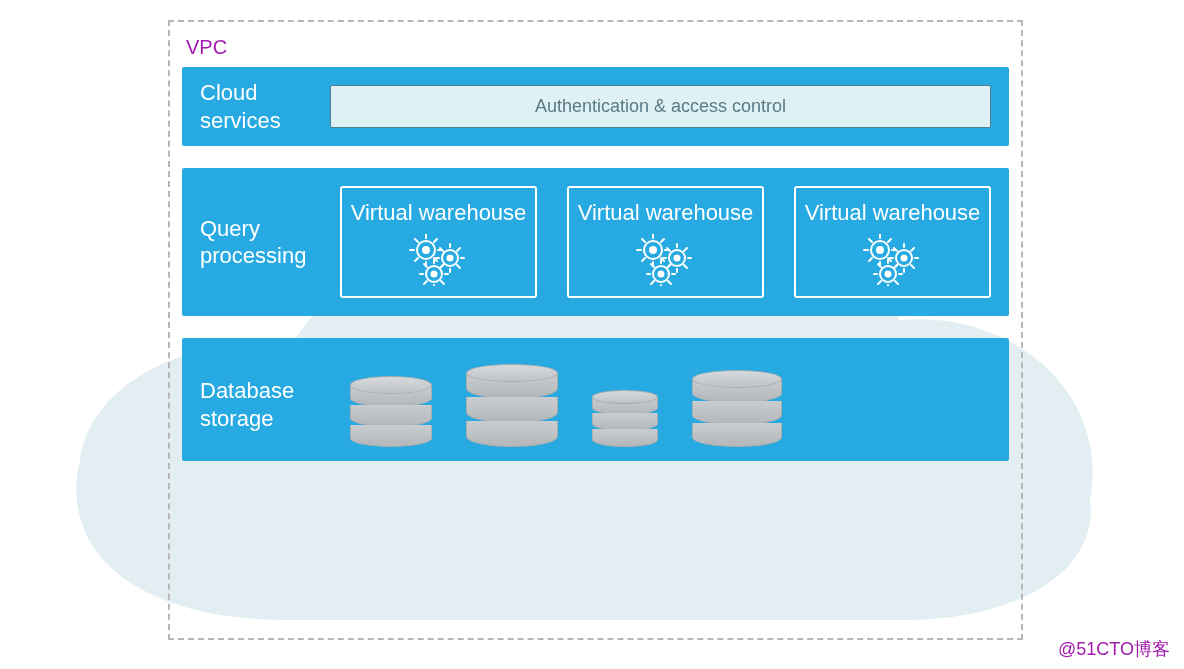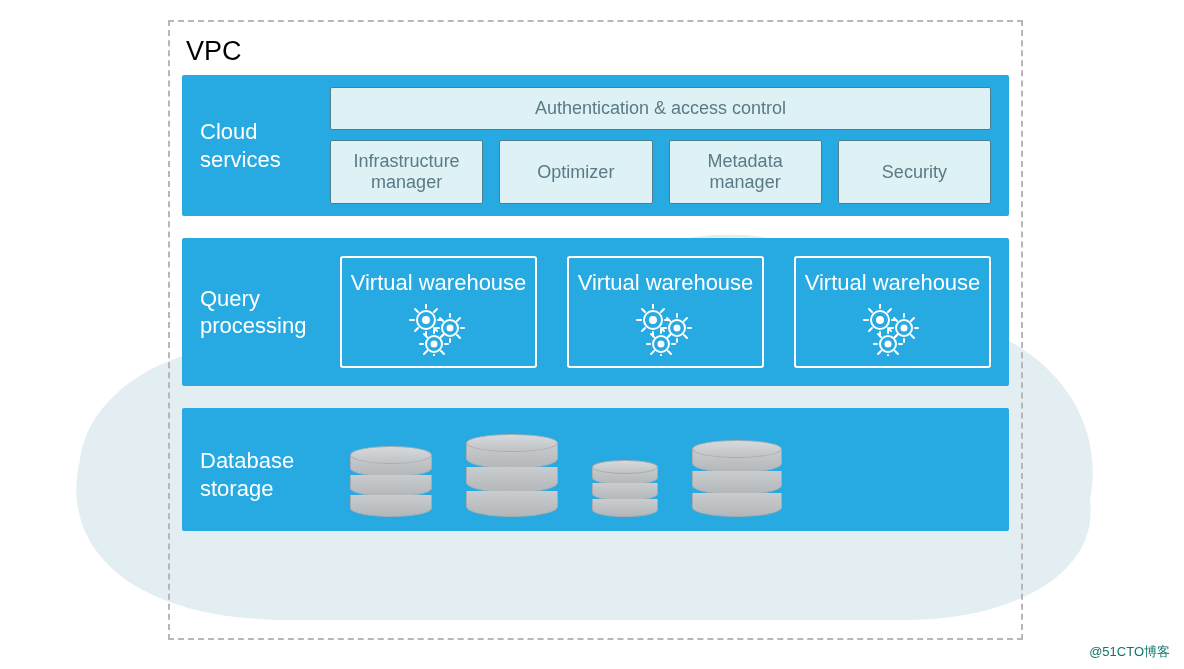--- a/index.html
+++ b/index.html
@@ -24,22 +24,22 @@
     position: absolute;
     left: 168px;
     top: 20px;
     width: 855px;
     height: 620px;
     border: 2px dashed #b7b7b7;
     padding: 10px 12px 12px 12px;
     z-index: 2;
   }
   .vpc-label {
-    font-size: 27px;
-    color: #000000;
+    font-size: 20px;
+    color: #a21caf;
     padding: 4px 4px 8px 4px;
   }
   .layer {
     background: #27aae1;
     border-radius: 2px;
     margin-bottom: 22px;
     display: flex;
     align-items: center;
     padding: 12px 18px 12px 18px;
   }
@@ -127,22 +127,22 @@
     border-left: 1px solid #a9adb0;
     border-right: 1px solid #a9adb0;
     border-bottom: 1px solid #a9adb0;
     border-radius: 0 0 50% 50% / 0 0 40% 40%;
     margin-bottom: -2px;
   }
   .watermark {
     position: absolute;
     right: 14px;
     bottom: 8px;
-    font-size: 13px;
-    color: #0f766e;
+    font-size: 18px;
+    color: #a21caf;
     z-index: 5;
   }
 </style>
 </head>
 <body>
 
 <svg class="cloud-bg" viewBox="0 0 1100 420">
   <path fill="#e3eef3" d="M260 420
     C 90 420, 30 340, 50 260
     C 60 180, 170 130, 260 150
@@ -153,26 +153,20 @@
     Z"></path>
 </svg>
 
 <div class="vpc-box">
   <div class="vpc-label">VPC</div>
 
   <div class="layer">
     <div class="layer-label">Cloud services</div>
     <div class="layer-content">
       <div class="light-box">Authentication &amp; access control</div>
-      <div class="row">
-        <div class="light-box">Infrastructure manager</div>
-        <div class="light-box">Optimizer</div>
-        <div class="light-box">Metadata manager</div>
-        <div class="light-box">Security</div>
-      </div>
     </div>
   </div>
 
   <div class="layer" style="padding-top:18px;padding-bottom:18px;">
     <div class="layer-label">Query processing</div>
     <div class="vw-row">
       <div class="vw-box">
         <div>Virtual warehouse</div>
         <svg class="gears" viewBox="0 0 70 52">
           <g fill="none" stroke="#ffffff" stroke-width="2">

